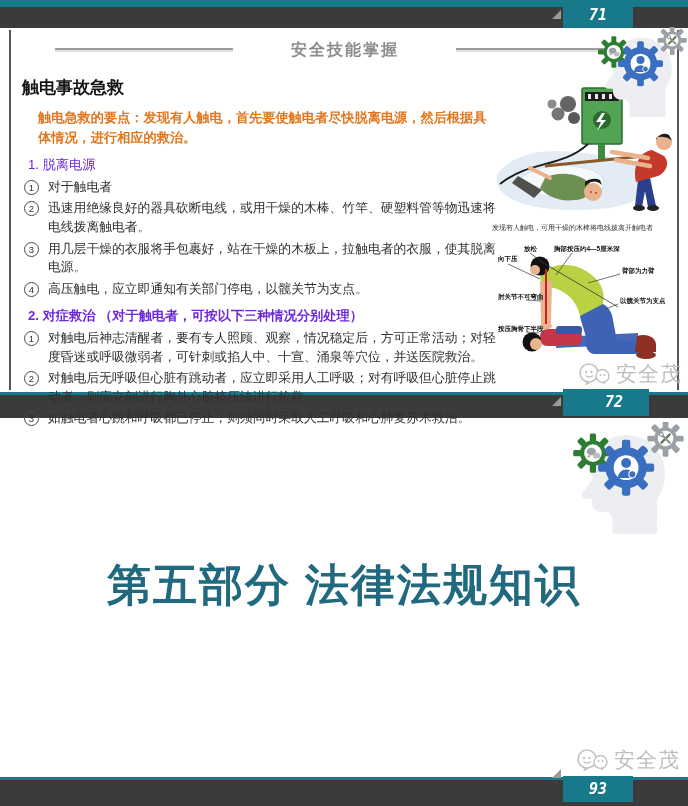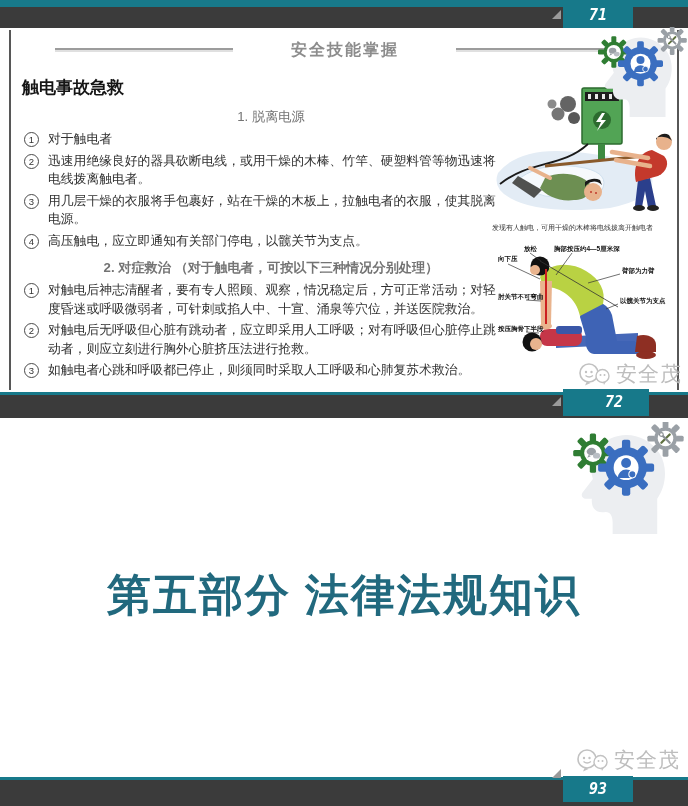--- a/index.html
+++ b/index.html
@@ -27,42 +27,42 @@
     position:absolute;left:240px;top:12px;width:210px;text-align:center;
     font-size:16px;font-weight:bold;color:#8c8c8c;letter-spacing:2px;
   }
   .logo{position:absolute;z-index:2;}
   #logo1{right:0px;top:-2px;width:100px;height:92px;}
   #logo2{right:2px;top:4px;width:126px;height:112px;}
   
   #content{position:absolute;left:22px;top:36px;width:492px;z-index:1;margin-top:12px;}
   #heading1{font-size:17px;font-weight:bold;color:#151515;margin:0 0 9px 0;}
   #intro{margin:0 0 7px 16px;width:456px;color:#e2761d;font-weight:bold;font-size:13.2px;line-height:1.55;}
-  .sec-title{margin:0 0 4px 6px;font-size:13.2px;color:#737373;text-align:center;}
+  .sec-title{margin:0 0 4px 6px;font-size:13.2px;color:#6d28d9;}
   .sec-title.bold{font-weight:bold;}
   .li{position:relative;padding-left:26px;font-size:12.8px;line-height:1.45;margin-bottom:3px;width:456px;color:#303030;}
   .marker{
     position:absolute;left:2px;top:2px;width:13px;height:13px;border:1px solid #4a4a4a;border-radius:50%;
     font-size:9.5px;line-height:13px;text-align:center;color:#333;
   }
   #sec2-block{margin-top:9px;}
   
   #rescue-fig{position:absolute;left:490px;top:50px;width:198px;z-index:0;}
   #rescue-caption{font-size:7px;color:#333;line-height:1.1;margin:0 0 0 2px;white-space:nowrap;}
   #cpr-fig{position:absolute;left:496px;top:213px;width:172px;z-index:0;}
   .cpr-label{font-size:6.5px;fill:#111;font-weight:bold;}
   .leader{stroke:#333;stroke-width:0.7;}
   
   .watermark{position:absolute;display:flex;align-items:center;gap:4px;color:#bdbdbd;z-index:3;}
   .watermark .wm-text{font-size:21px;letter-spacing:1px;}
   #wm1{right:6px;top:332px;}
   #wm2{right:8px;top:328px;}
   
   #slide2-title{
-    position:absolute;left:0;top:148px;width:100%;text-align:center;
+    position:absolute;left:0;top:138px;width:100%;text-align:center;
     font-size:44px;font-weight:bold;color:#21697e;letter-spacing:2px;
   }
 </style>
 </head>
 <body>
 
 <svg width="0" height="0" style="position:absolute" aria-hidden="true">
   <defs>
     <symbol id="logoSym" viewBox="0 0 120 108">
       <path d="M93,108 L93,74 C101,63 104,44 95,30 C85,14 64,8 48,16 C33,24 26,40 31,55 L21,68 C19,71 21,74 24,74 L30,74 C29,83 34,88 42,87 C47,86 50,90 50,97 L50,108 Z" fill="#eceef1"></path>
@@ -144,20 +144,21 @@
   <div class="hdr-line" style="left:55px;top:20px;width:178px;"></div>
   <div id="hdr-title">安全技能掌握</div>
   <div class="hdr-line" style="left:456px;top:20px;width:196px;"></div>
 
   <svg id="logo1" class="logo" viewBox="0 0 120 108">
       <use href="#logoSym"></use>
     </svg>
 
   <div id="content">
     <h2 id="heading1">触电事故急救</h2>
+    <p id="intro">触电急救的要点：发现有人触电，首先要使触电者尽快脱离电源，然后根据具体情况，进行相应的救治。</p>
 
     <div class="sec-title">1. 脱离电源</div>
     <div>
       <div class="li">
         <span class="marker">1</span>
         <span>对于触电者</span>
       </div>
       <div class="li">
         <span class="marker">2</span>
         <span>迅速用绝缘良好的器具砍断电线，或用干燥的木棒、竹竿、硬塑料管等物迅速将电线拨离触电者。</span>

